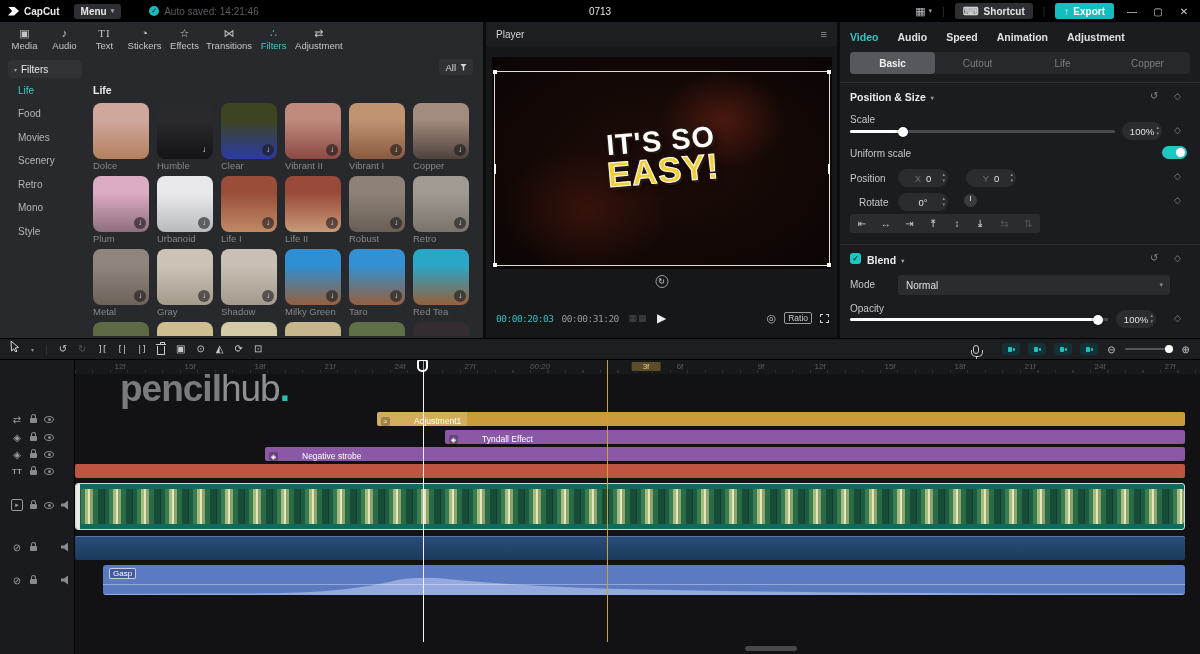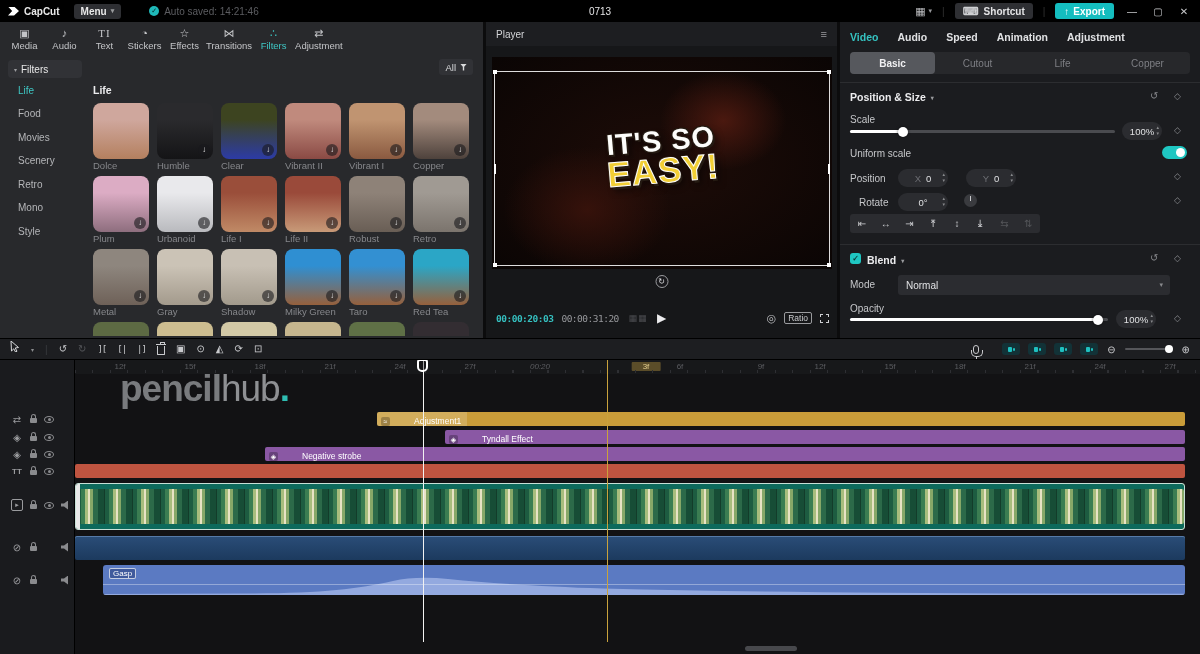--- a/index.html
+++ b/index.html
@@ -60,21 +60,21 @@
   #caption{position:absolute;left:50%;top:47%;transform:translate(-50%,-50%) rotate(-5deg);text-align:center;line-height:.92;}
   #cap1{font-size:29px;font-weight:800;color:#fdfdfb;letter-spacing:1px;
         text-shadow:2px 2px 0 #241a12,-1px -1px 0 #241a12,1px -1px 0 #241a12,-1px 1px 0 #241a12,4px 5px 6px rgba(0,0,0,.55);}
   #cap2{font-size:35px;font-weight:800;color:#f2cf35;letter-spacing:1px;-webkit-text-stroke:1px #fff;
         text-shadow:2px 3px 0 #241a12,-1px -1px 0 #3a2e1a,4px 5px 6px rgba(0,0,0,.55);}
   #selbox{position:absolute;left:2px;top:14px;right:2px;bottom:3px;border:1px solid rgba(245,245,245,.9);}
   .hd{position:absolute;background:#fff;}
   #rotate-handle{position:absolute;left:50%;top:253px;transform:translateX(-50%);width:13px;height:13px;border-radius:50%;
       background:rgba(25,25,28,.85);border:1px solid #9a9b9e;color:#d9dadc;font-size:8px;line-height:12px;text-align:center;}
   #player-ctrl{position:absolute;left:0;bottom:8px;width:351px;height:24px;display:flex;align-items:center;padding:0 10px;}
-  #time-cur{font-size:9.5px;color:#35bfbf;font-family:"DejaVu Sans Mono",monospace;letter-spacing:-0.5px;font-weight:bold;}
+  #time-cur{font-size:9.5px;color:#35bfbf;font-family:"DejaVu Sans Mono",monospace;letter-spacing:-0.5px;}
   #time-dur{font-size:9.5px;color:#97989c;font-family:"DejaVu Sans Mono",monospace;letter-spacing:-0.5px;margin-left:8px;}
   .grid-ics{margin-left:10px;color:#4b4c50;font-size:9px;letter-spacing:1px;}
   #play-btn{position:absolute;left:50%;transform:translateX(-50%);color:#ececee;font-size:12px;}
   .pc-right{position:absolute;right:8px;display:flex;align-items:center;gap:8px;}
   #focus-ic{color:#c4c5c8;font-size:11px;}
   #ratio-chip{border:1px solid #9a9b9e;border-radius:2px;color:#c9cacd;font-size:8.5px;padding:0px 3px;}
   .i-expand{width:9px;height:9px;background-repeat:no-repeat;background-image:
      linear-gradient(#cfd0d3,#cfd0d3),linear-gradient(#cfd0d3,#cfd0d3),linear-gradient(#cfd0d3,#cfd0d3),linear-gradient(#cfd0d3,#cfd0d3),
      linear-gradient(#cfd0d3,#cfd0d3),linear-gradient(#cfd0d3,#cfd0d3),linear-gradient(#cfd0d3,#cfd0d3),linear-gradient(#cfd0d3,#cfd0d3);
      background-position:left top,left top,right top,right top,left bottom,left bottom,right bottom,right bottom;

